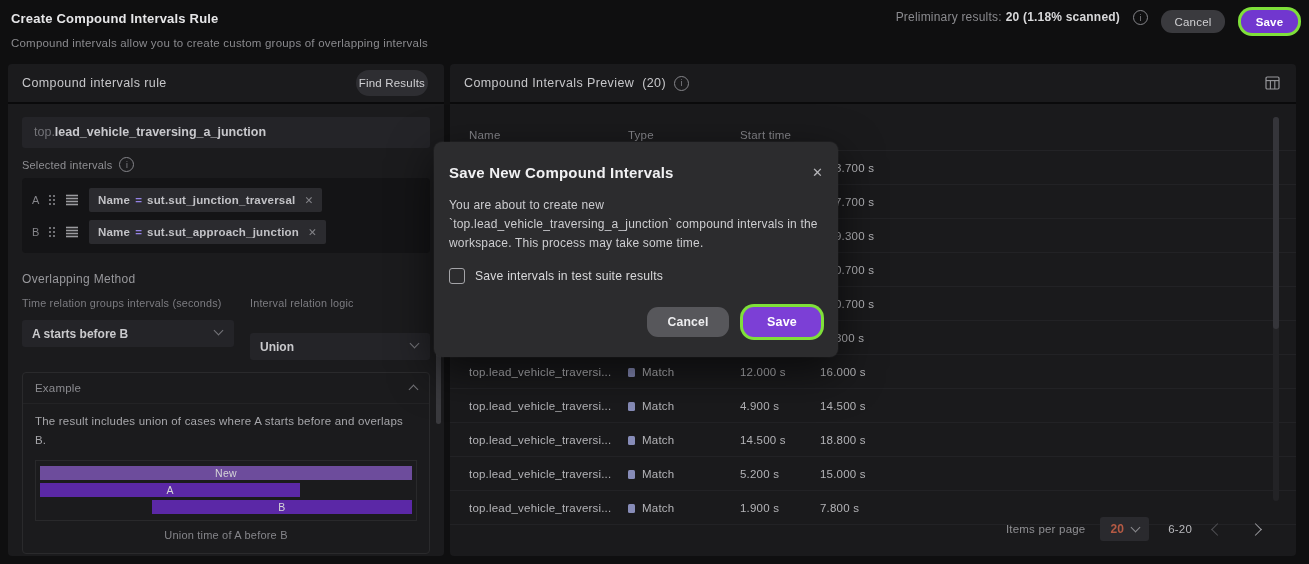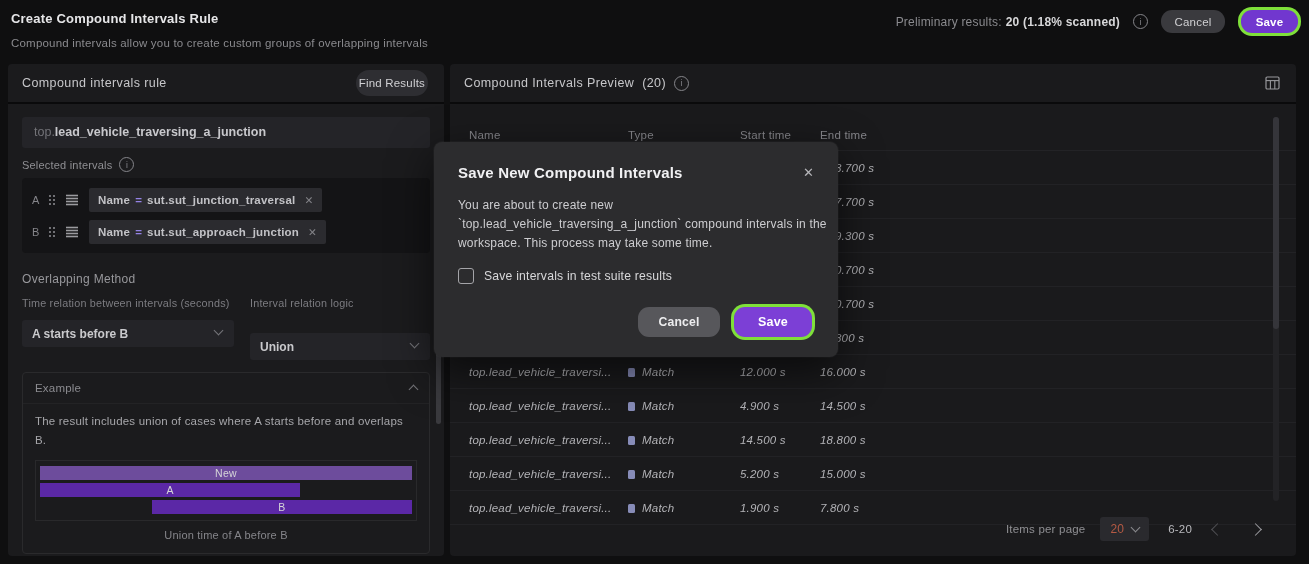--- a/index.html
+++ b/index.html
@@ -5,21 +5,21 @@
   html,body{margin:0;padding:0;background:#0f0f10;}
   body{width:1309px;height:564px;position:relative;overflow:hidden;
        font-family:"Liberation Sans","DejaVu Sans",sans-serif;
        -webkit-font-smoothing:antialiased;color:#c9c9cc;}
 
   
   .topbar{position:absolute;left:0;top:0;width:100%;height:56px;}
   .page-title{position:absolute;left:11px;top:11px;font-size:13px;font-weight:700;
               color:#e6e6e8;letter-spacing:.2px;}
   .page-subtitle{position:absolute;left:11px;top:37px;font-size:11.5px;color:#8a8a8e;letter-spacing:.2px;}
-  .topbar-right{position:absolute;right:11px;top:10px;display:flex;align-items:center;gap:13px;}
+  .topbar-right{position:absolute;right:11px;top:10px;display:flex;align-items:flex-start;gap:13px;}
   .prelim{font-size:12px;color:#8a8a8e;letter-spacing:.2px;}
   .prelim b{color:#d8d8da;font-weight:700;margin-left:4px;}
   .info-icon{display:inline-flex;width:13px;height:13px;border:1px solid #85858a;border-radius:50%;
              align-items:center;justify-content:center;font-size:8.5px;color:#85858a;
              font-style:normal;flex:0 0 auto;}
   .btn{display:inline-flex;align-items:center;justify-content:center;border-radius:11px;
        font-size:11.5px;cursor:pointer;letter-spacing:.2px;}
   .btn-cancel-top{width:64px;height:23px;background:#3a3a3e;color:#d0d0d3;}
   .btn-save-top{width:57px;height:23px;background:#7137cf;color:#fff;font-weight:700;
                 box-shadow:0 0 0 3px #7fe03a;margin-left:3px;}
@@ -77,44 +77,44 @@
        font-size:10.5px;color:#d6d6d8;letter-spacing:.3px;}
   .example-caption{margin-top:8px;text-align:center;font-size:11px;color:#85858a;letter-spacing:.2px;}
   .it-label{margin-top:16px;font-size:11px;color:#9a9a9e;letter-spacing:.2px;}
   .rule-scrollbar{position:absolute;right:3px;top:80px;width:5px;height:280px;background:#3a3a3e;border-radius:3px;}
 
   
   .tgrid{display:grid;grid-template-columns:159px 112px 80px 1fr;
          padding-left:19px;padding-right:36px;align-items:center;}
   .table-head{height:47px;align-items:end;padding-bottom:9px;border-bottom:1px solid #232326;
               box-sizing:border-box;font-size:11.5px;color:#85858a;letter-spacing:.2px;}
-  .trow{height:33px;border-bottom:1px solid #222225;font-size:11.5px;color:#b3b3b7;letter-spacing:.2px;font-style:italic;}
+  .trow{height:33px;border-bottom:1px solid #222225;font-size:11.5px;color:#b3b3b7;letter-spacing:.2px;}
   .trow .cell{white-space:nowrap;overflow:hidden;}
   .trow.occluded .cell-end{padding-left:15px;}
   .match-icon{display:inline-block;width:7px;height:9px;background:#878cb8;border-radius:1.5px;
               margin-right:7px;vertical-align:-1px;}
   .table-scrollbar{position:absolute;right:17px;top:53px;width:6px;height:384px;background:#232326;border-radius:3px;}
   .table-scrollbar .thumb{position:absolute;top:0;left:0;width:6px;height:212px;background:#35353a;border-radius:3px;}
   .pagination{position:absolute;right:36px;bottom:15px;display:flex;align-items:center;gap:15px;
               font-size:11.5px;color:#8f8f93;letter-spacing:.2px;}
   .pp-select{display:flex;align-items:center;gap:8px;background:#2a2a2e;border-radius:3px;
              padding:5px 10px;cursor:pointer;}
-  .pp-select .val{font-size:12px;color:#b55a44;font-weight:400;}
+  .pp-select .val{font-size:12px;color:#b55a44;font-weight:700;}
   .pp-select .chev{border-color:#8a8a8e;}
   .page-range{color:#b9b9bd;margin-left:4px;}
   .pg-arrow{width:8px;height:8px;border-right:1.6px solid;border-bottom:1.6px solid;display:inline-block;}
   .pg-prev{transform:rotate(135deg);color:#515155;border-color:#515155;margin-left:6px;}
   .pg-next{transform:rotate(-45deg);color:#9c9ca0;border-color:#9c9ca0;margin-left:14px;}
 
   
   .table-view-icon{display:inline-flex;}
 
   
   .modal{position:absolute;left:434px;top:142px;width:404px;box-sizing:border-box;
-         background:#2c2c2e;border-radius:8px;padding:22px 24px 20px;z-index:10;
+         background:#2c2c2e;border-radius:8px;padding:22px 15px 20px;z-index:10;
          box-shadow:0 14px 44px rgba(0,0,0,.62),0 0 0 1px rgba(255,255,255,.03);}
   .modal-head{display:flex;align-items:flex-start;justify-content:space-between;}
   .modal-title{font-size:15px;font-weight:700;color:#f1f1f3;letter-spacing:.2px;}
   .modal-close{font-size:13px;color:#b6b6ba;cursor:pointer;margin-top:1px;}
   .modal-body{margin:15px 0 0;width:378px;font-size:12px;line-height:1.6;color:#cdcdd0;letter-spacing:.2px;}
   .cb-row{margin-top:14px;display:flex;align-items:center;gap:10px;}
   .checkbox{width:14px;height:14px;border:1.4px solid #a4a4a8;border-radius:3px;background:transparent;
             flex:0 0 auto;cursor:pointer;}
   .cb-label{font-size:12.2px;color:#d8d8da;letter-spacing:.2px;}
   .modal-footer{margin-top:23px;display:flex;justify-content:flex-end;gap:14px;padding-right:2px;}
@@ -199,21 +199,21 @@
             <span>sut.sut_approach_junction</span>
             <span class="x">✕</span>
           </span>
         </div>
       </div>
 
     <div class="section-label">Overlapping Method</div>
 
     <div class="dd-row">
       <div class="dd-group g1">
-        <span class="dd-label">Time relation between intervals (seconds)</span>
+        <span class="dd-label">Time relation groups intervals (seconds)</span>
         <div class="select">
           <span>A starts before B</span>
           <i class="chev down"></i>
         </div>
       </div>
       <div class="dd-group g2">
         <span class="dd-label">Interval relation logic</span>
         <div class="select">
           <span>Union</span>
           <i class="chev down"></i>
@@ -263,21 +263,20 @@
         <line x1="5.4" y1="4.6" x2="5.4" y2="13" stroke="#97979b" stroke-width="1.1"></line>
         <line x1="9.8" y1="4.6" x2="9.8" y2="13" stroke="#97979b" stroke-width="1.1"></line>
       </svg>
     </span>
   </div>
 
   <div class="tgrid table-head">
     <span>Name</span>
     <span>Type</span>
     <span>Start time</span>
-    <span>End time</span>
   </div>
 
   <div id="table-rows">
       <div class="tgrid trow occluded">
         <span class="cell cell-name"></span>
         <span class="cell cell-type"></span>
         <span class="cell cell-start"></span>
         <span class="cell cell-end">3.700 s</span>
       </div>
       <div class="tgrid trow occluded">

